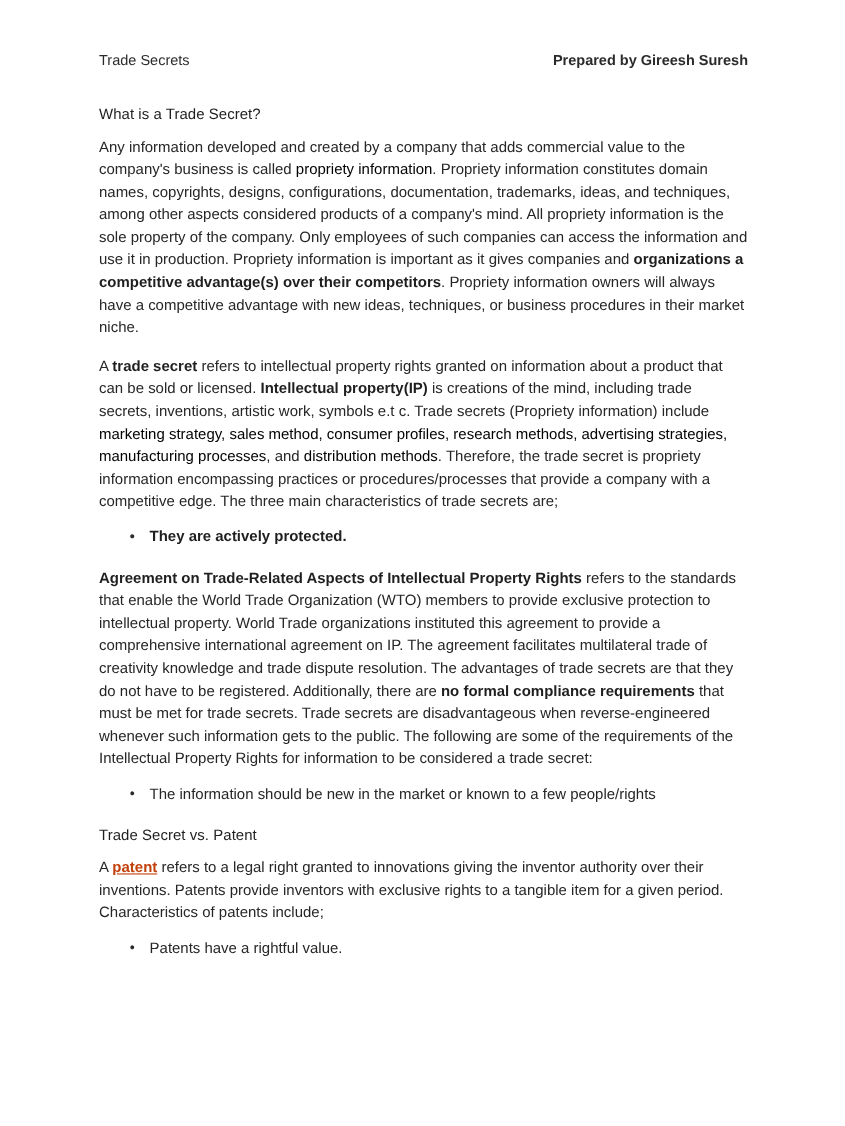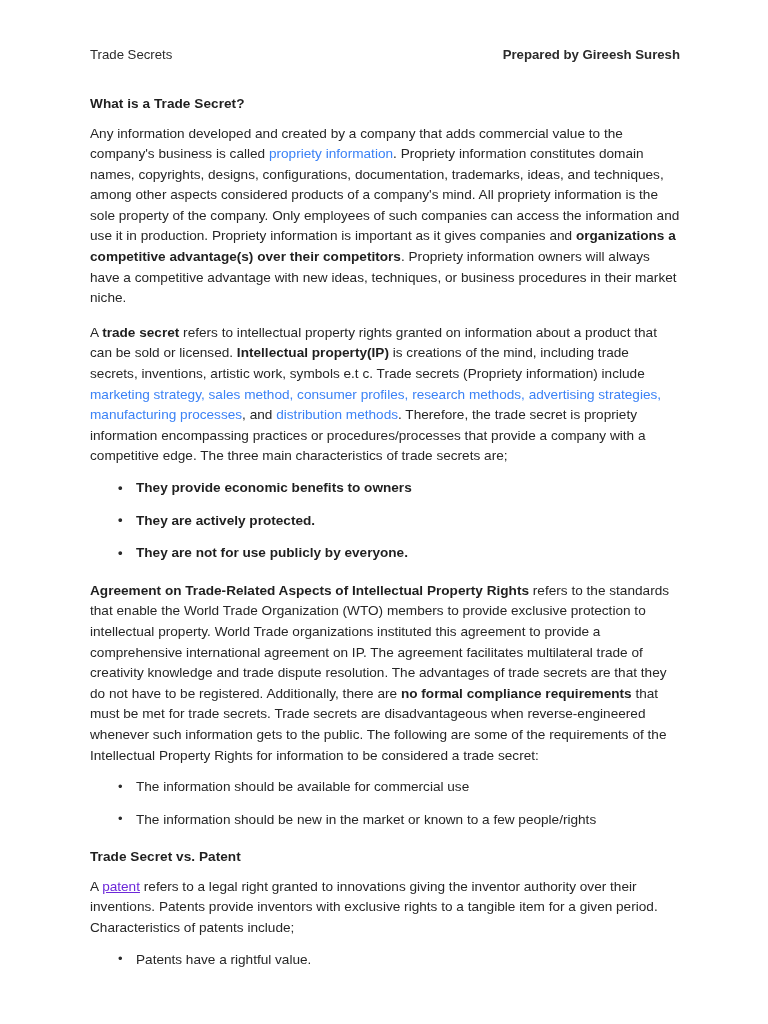--- a/index.html
+++ b/index.html
@@ -35,42 +35,42 @@
     line-height: 18px;
     color: #2b2b2b;
     margin-bottom: 30px;
   }
   .doc-header .left  { white-space: nowrap; }
   .doc-header .right { white-space: nowrap; font-weight: bold; }
 
   
   h2.section-heading {
     font-size: 13.6px;
-    font-weight: bold;
+    font-weight: normal;
     line-height: 20.5px;
     margin: 0 0 9px 0;
     color: #1f1f1f;
     letter-spacing: 0.05px;
   }
   .section-heading.spaced-top { margin-top: 9px; }
 
   
   p.body-text {
     font-size: 13.6px;
     line-height: 20.6px;
     margin: 0 0 14px 0;
     text-align: left;
     color: #262626;
     letter-spacing: 0.01px;
   }
   p.body-text.tight { margin-bottom: 11px; }
 
   strong { font-weight: bold; color: #1f1f1f; }
-  .link { color: #3b82f6; }
-  .uline { text-decoration: underline; font-weight: normal; color: #6d28d9; }
+  .link { color: #000000; }
+  .uline { text-decoration: underline; font-weight: bold; color: #c2410c; }
 
   
   ul.bullets {
     list-style: none;
     margin: 0 0 13px 0;
     padding: 0;
   }
   ul.bullets li {
     position: relative;
     font-size: 13.6px;
@@ -108,31 +108,28 @@
 
   <p class="body-text">
     <span>Any information developed and created by a company that adds commercial value to the company's business is called </span><span class="link">propriety information</span><span>. Propriety information constitutes domain names, copyrights, designs, configurations, documentation, trademarks, ideas, and techniques, among other aspects considered products of a company's mind. All propriety information is the sole property of the company. Only employees of such companies can access the information and use it in production. Propriety information is important as it gives companies and </span><strong>organizations a competitive advantage(s) over their competitors</strong><span>. Propriety information owners will always have a competitive advantage with new ideas, techniques, or business procedures in their market niche.</span>
   </p>
 
   <p class="body-text tight">
     <span>A </span><strong>trade secret</strong><span> refers to intellectual property rights granted on information about a product that can be sold or licensed. </span><strong>Intellectual property(IP)</strong><span> is creations of the mind, including trade secrets, inventions, artistic work, symbols e.t c. Trade secrets (Propriety information) include </span><span class="link">marketing strategy, sales method, consumer profiles, research methods, advertising strategies, manufacturing processes</span><span>, and </span><span class="link">distribution methods</span><span>. Therefore, the trade secret is propriety information encompassing practices or procedures/processes that provide a company with a competitive edge. The three main characteristics of trade secrets are;</span>
   </p>
 
   <ul class="bullets bold-items gap-top gap-bottom">
-    <li>They provide economic benefits to owners</li>
     <li>They are actively protected.</li>
-    <li>They are not for use publicly by everyone.</li>
   </ul>
 
   <p class="body-text tight">
     <strong>Agreement on Trade-Related Aspects of Intellectual Property Rights</strong><span> refers to the standards that enable the World Trade Organization (WTO) members to provide exclusive protection to intellectual property. World Trade organizations instituted this agreement to provide a comprehensive international agreement on IP. The agreement facilitates multilateral trade of creativity knowledge and trade dispute resolution. The advantages of trade secrets are that they do not have to be registered. Additionally, there are </span><strong>no formal compliance requirements</strong><span> that must be met for trade secrets. Trade secrets are disadvantageous when reverse-engineered whenever such information gets to the public. The following are some of the requirements of the Intellectual Property Rights for information to be considered a trade secret:</span>
   </p>
 
   <ul class="bullets gap-top gap-bottom">
-    <li>The information should be available for commercial use</li>
     <li>The information should be new in the market or known to a few people/rights</li>
   </ul>
 
   <h2 class="section-heading spaced-top">Trade Secret vs. Patent</h2>
 
   <p class="body-text tight">
     <span>A </span><span class="uline">patent</span><span> refers to a legal right granted to innovations giving the inventor authority over their inventions. Patents provide inventors with exclusive rights to a tangible item for a given period. Characteristics of patents include;</span>
   </p>
 
   <ul class="bullets gap-top">

